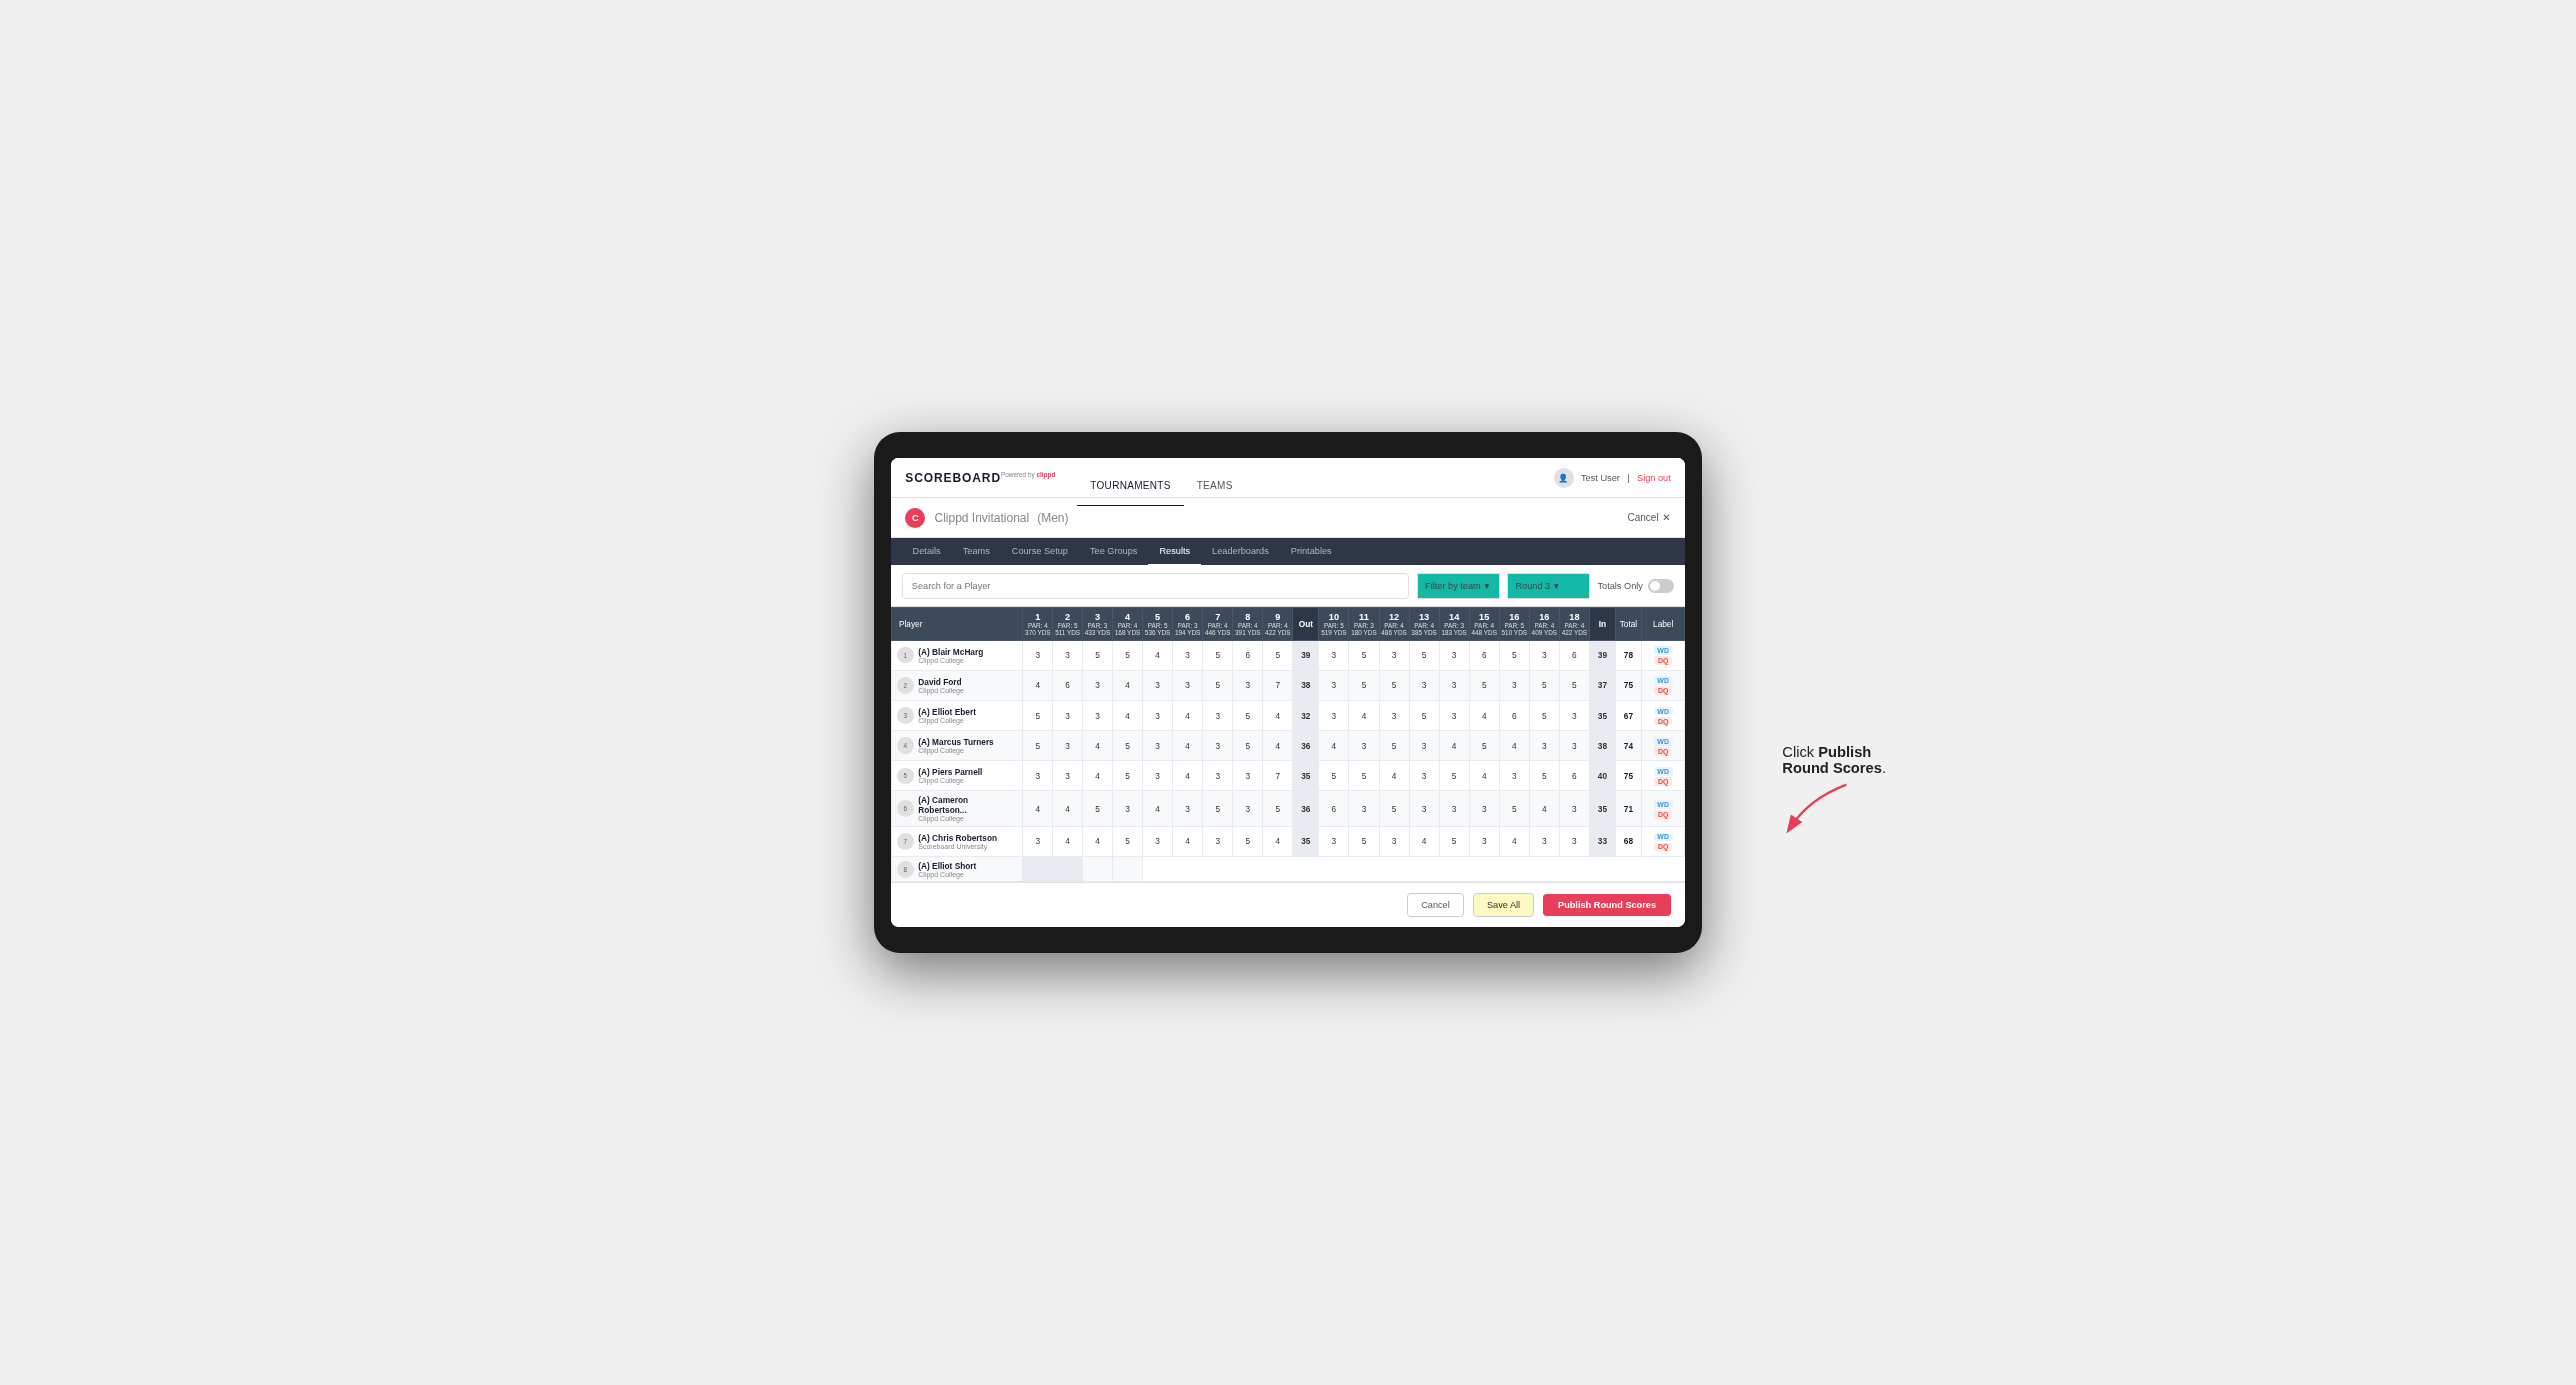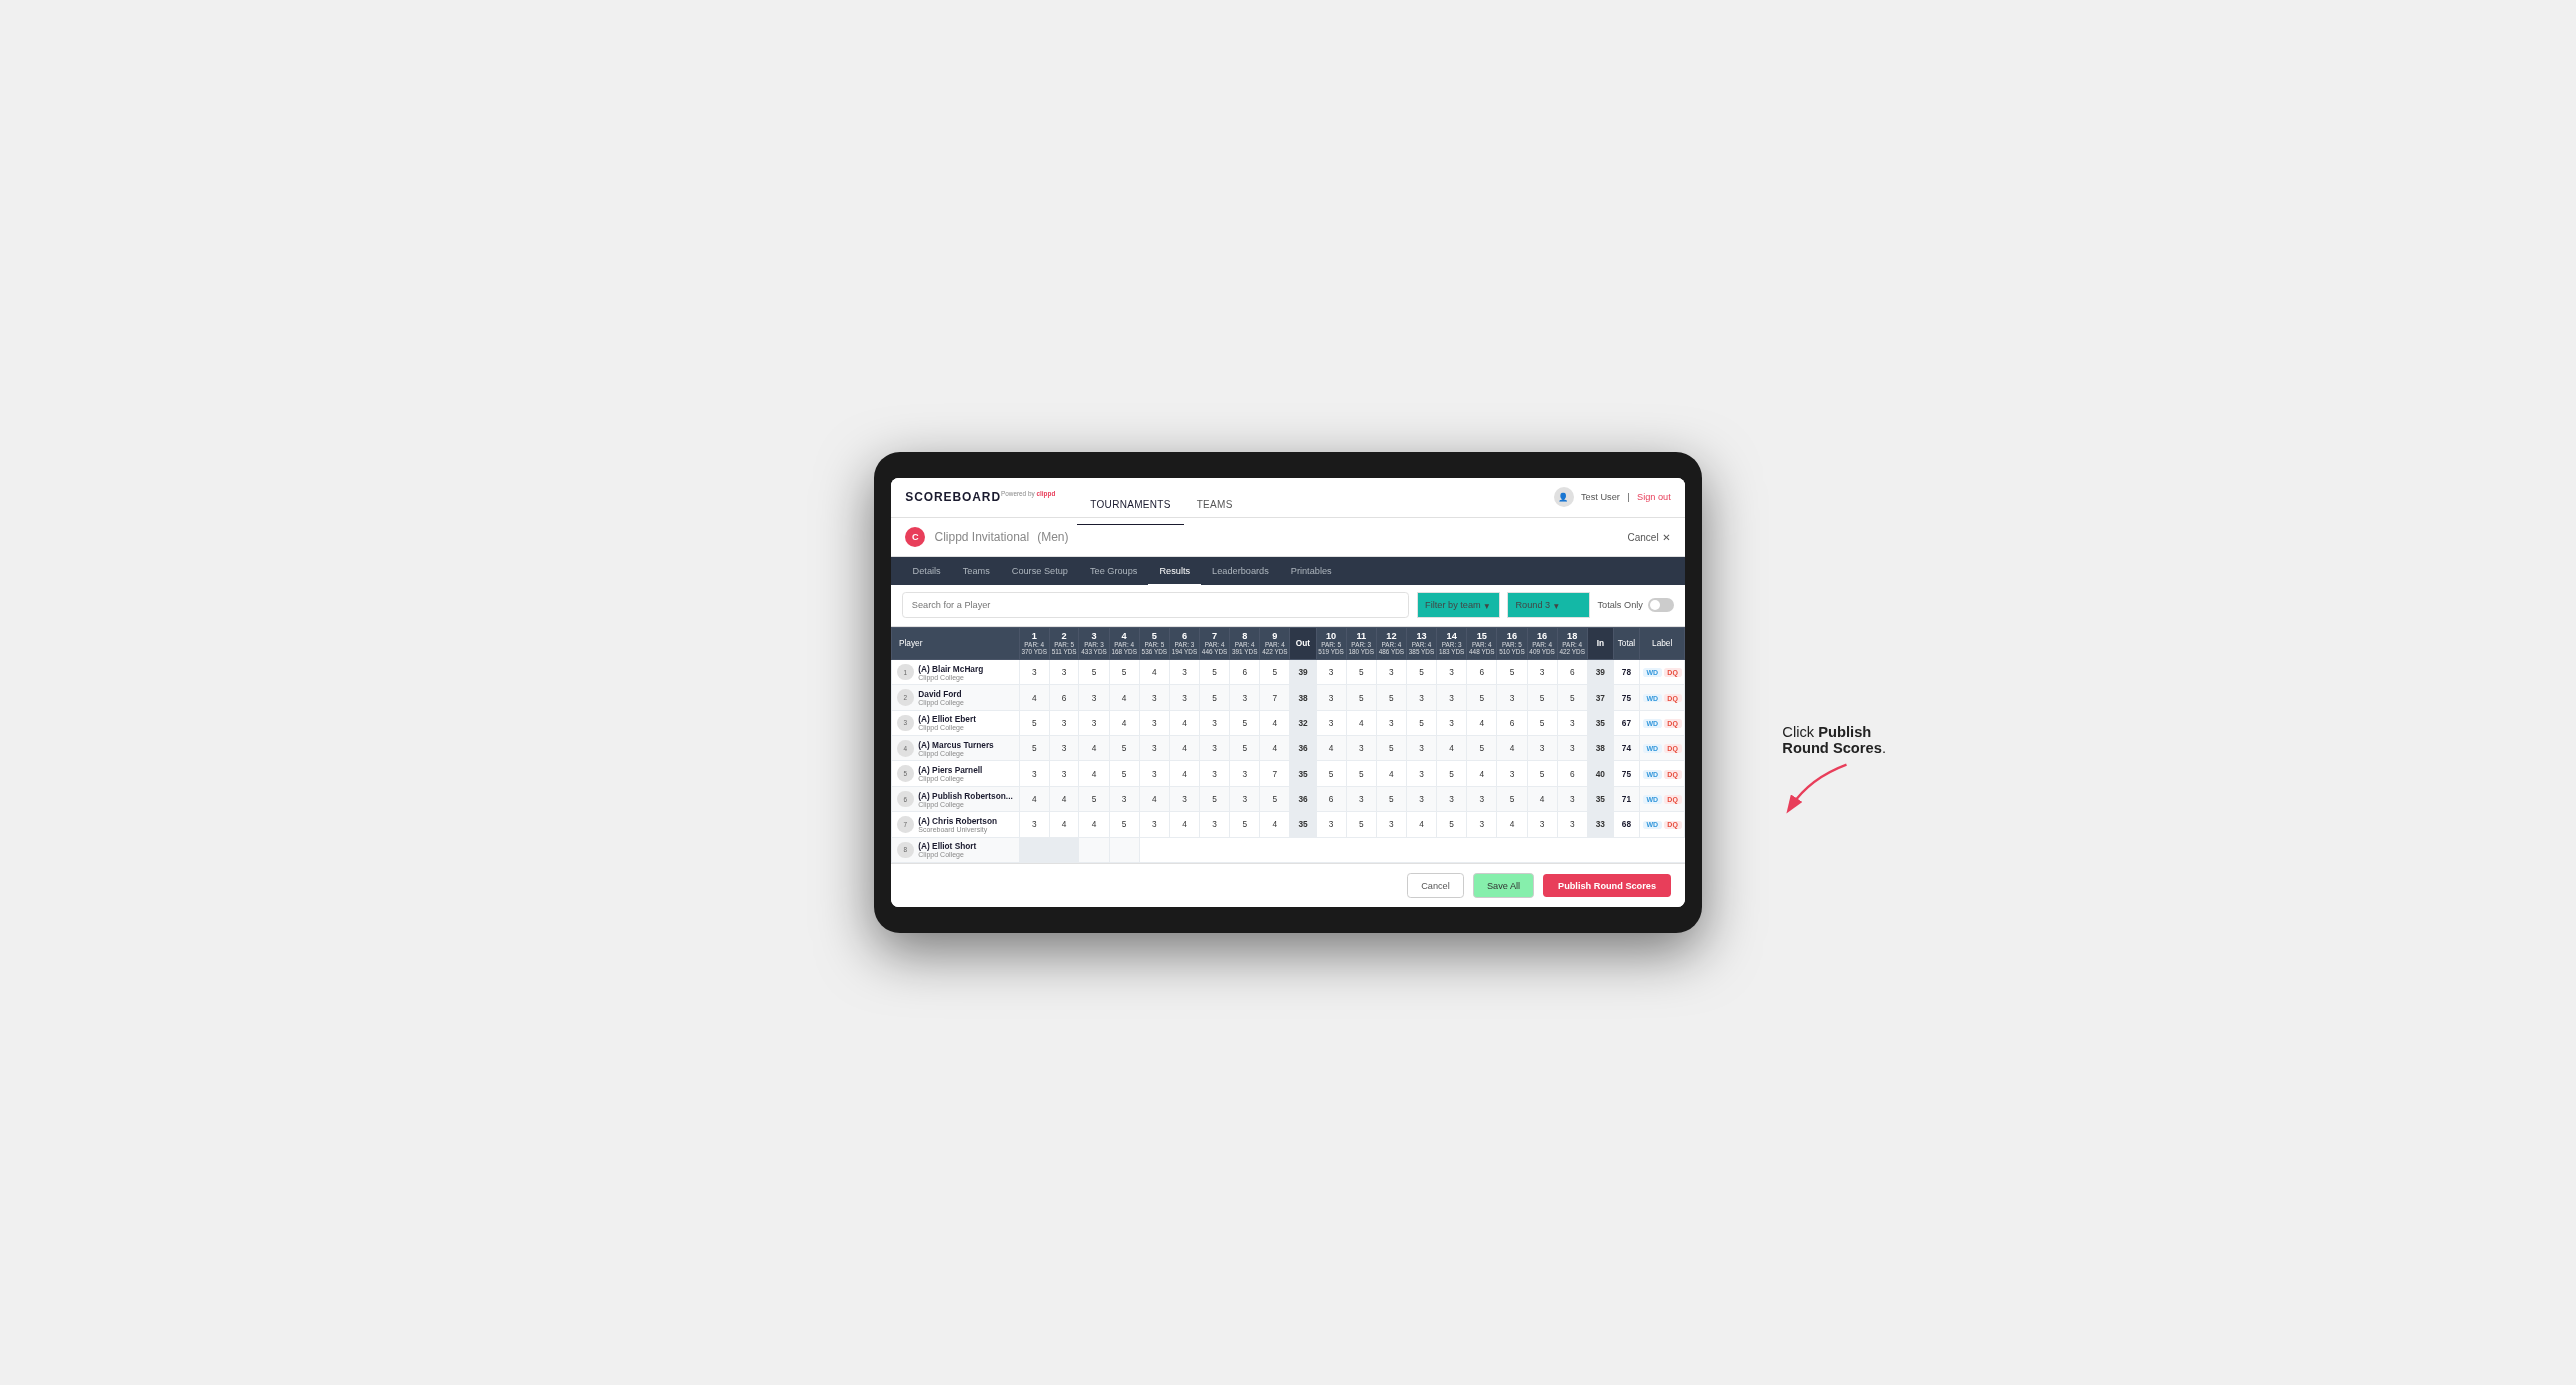--- a/index.html
+++ b/index.html
@@ -388,21 +388,21 @@
       background: #fff;
       border: 0.9px solid #ccc;
       border-radius: 3.7px;
       font-size: 9.2px;
       color: #555;
       cursor: pointer;
     }
 
     .btn-save {
       padding: 6.4px 13px;
-      background: #86efac;
+      background: #fef9c3;
       border: 0.9px solid #ccc;
       border-radius: 3.7px;
       font-size: 9.2px;
       color: #333;
       cursor: pointer;
     }
 
     .btn-publish {
       padding: 6.4px 14.7px;
       background: #e83e5a;
@@ -767,21 +767,21 @@
                 <td>6</td>
                 <td class="out-in-cell">40</td>
                 <td class="total-cell">75</td>
                 <td><span class="badge badge-wd">WD</span><span class="badge badge-dq">DQ</span></td>
               </tr>
               <tr>
                 <td class="player-cell">
     <div class="player-info">
       <div class="player-avatar">6</div>
       <div class="player-details">
-        <div class="player-name">(A) Publish Robertson...</div>
+        <div class="player-name">(A) Cameron Robertson...</div>
         <div class="player-team">Clippd College</div>
       </div>
     </div>
                 </td>
                 <td>4</td>
                 <td>4</td>
                 <td>5</td>
                 <td>3</td>
                 <td>4</td>
                 <td>3</td>

